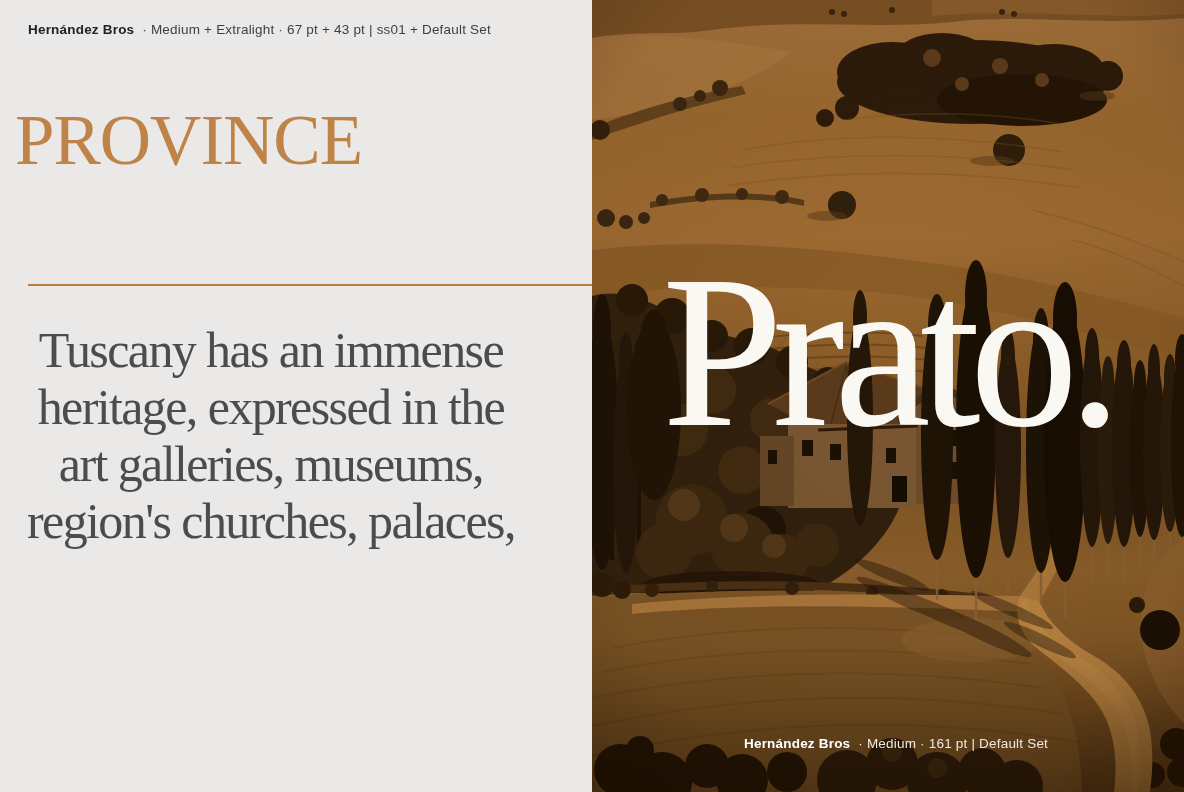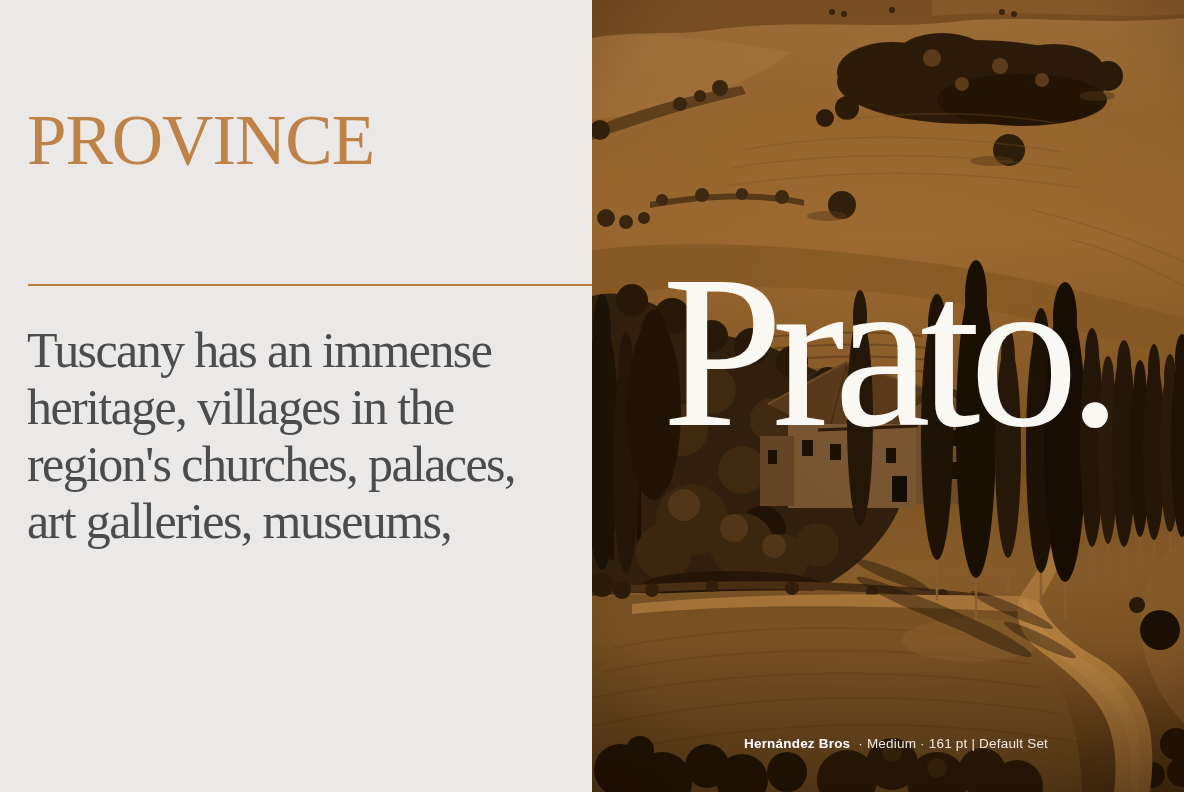--- a/index.html
+++ b/index.html
@@ -4,58 +4,62 @@
 <style>
   html,body{margin:0;padding:0;background:#2b2b2b;}
   .canvas{position:relative;width:1184px;height:792px;overflow:hidden;
           font-family:"Liberation Sans",sans-serif;background:#eae9e7;}
   
   .left-panel{position:absolute;left:0;top:0;width:592px;height:792px;background:#eae9e7;}
   .spec-label{position:absolute;left:28px;top:22px;margin:0;font-size:13.5px;
               letter-spacing:.2px;color:#3f3f41;white-space:nowrap;}
   .spec-label .brand{font-weight:700;color:#222224;}
   .spec-label .details{margin-left:4px;font-weight:400;}
-  .heading{position:absolute;left:27px;top:110px;margin:0;
+  .heading{position:absolute;left:15px;top:110px;margin:0;
            font-family:"Liberation Serif","DejaVu Serif",serif;font-weight:400;
            font-size:71px;line-height:61px;letter-spacing:-1px;color:#bf8348;}
   .heading span{display:block;}
   .divider{position:absolute;left:28px;right:0;top:284px;height:2px;background:#b97f44;}
   .body-text{position:absolute;left:27px;top:322px;
              font-family:"Liberation Serif","DejaVu Serif",serif;font-weight:300;
              font-size:50px;line-height:57px;letter-spacing:-1.6px;color:#4c4c4e;}
-  .body-text span{display:block;}
+  .body-text span{display:block;text-align:center;}
   
   .photo-panel{position:absolute;left:592px;top:0;width:592px;height:792px;overflow:hidden;background:#3b82f6;}
   .photo-panel svg{position:absolute;left:0;top:0;}
   .display-word{position:absolute;left:70px;top:243px;margin:0;white-space:nowrap;
                 font-family:"Liberation Serif","DejaVu Serif",serif;font-weight:400;
                 font-size:218px;line-height:1;letter-spacing:-0.05em;color:#faf8f3;}
   .photo-caption{position:absolute;left:152px;top:736px;margin:0;font-size:13.5px;
                  letter-spacing:.2px;color:#f4efe8;white-space:nowrap;}
   .photo-caption .brand{font-weight:700;color:#ffffff;}
   .photo-caption .details{margin-left:4px;font-weight:400;color:#f0e9df;}
 </style>
 </head>
 <body>
 
 <div class="canvas">
 
   <section class="left-panel">
+    <p class="spec-label">
+      <span class="brand">Hernández Bros</span>
+      <span class="details">· Medium + Extralight · 67 pt + 43 pt | ss01 + Default Set</span>
+    </p>
 
     <h1 class="heading">
       <span>PROVINCE</span>
     </h1>
 
     <div class="divider"></div>
 
     <div class="body-text">
       <span>Tuscany has an immense</span>
-      <span>heritage, villages in the</span>
+      <span>heritage, expressed in the</span>
+      <span>art galleries, museums,</span>
       <span>region's churches, palaces,</span>
-      <span>art galleries, museums,</span>
     </div>
   </section>
 
   <section class="photo-panel">
 
     <svg viewBox="0 0 592 792" width="592" height="792" preserveAspectRatio="none" role="img">
       <title>Sepia-toned photograph of a Tuscan valley: rolling farm fields, a dark copse of trees, a stone farmhouse among tall cypress trees, and a winding dirt road</title>
       <defs>
         <linearGradient id="fieldGrad" x1="0" y1="0" x2="0" y2="1">
           <stop offset="0" stop-color="#a2713b"></stop>

